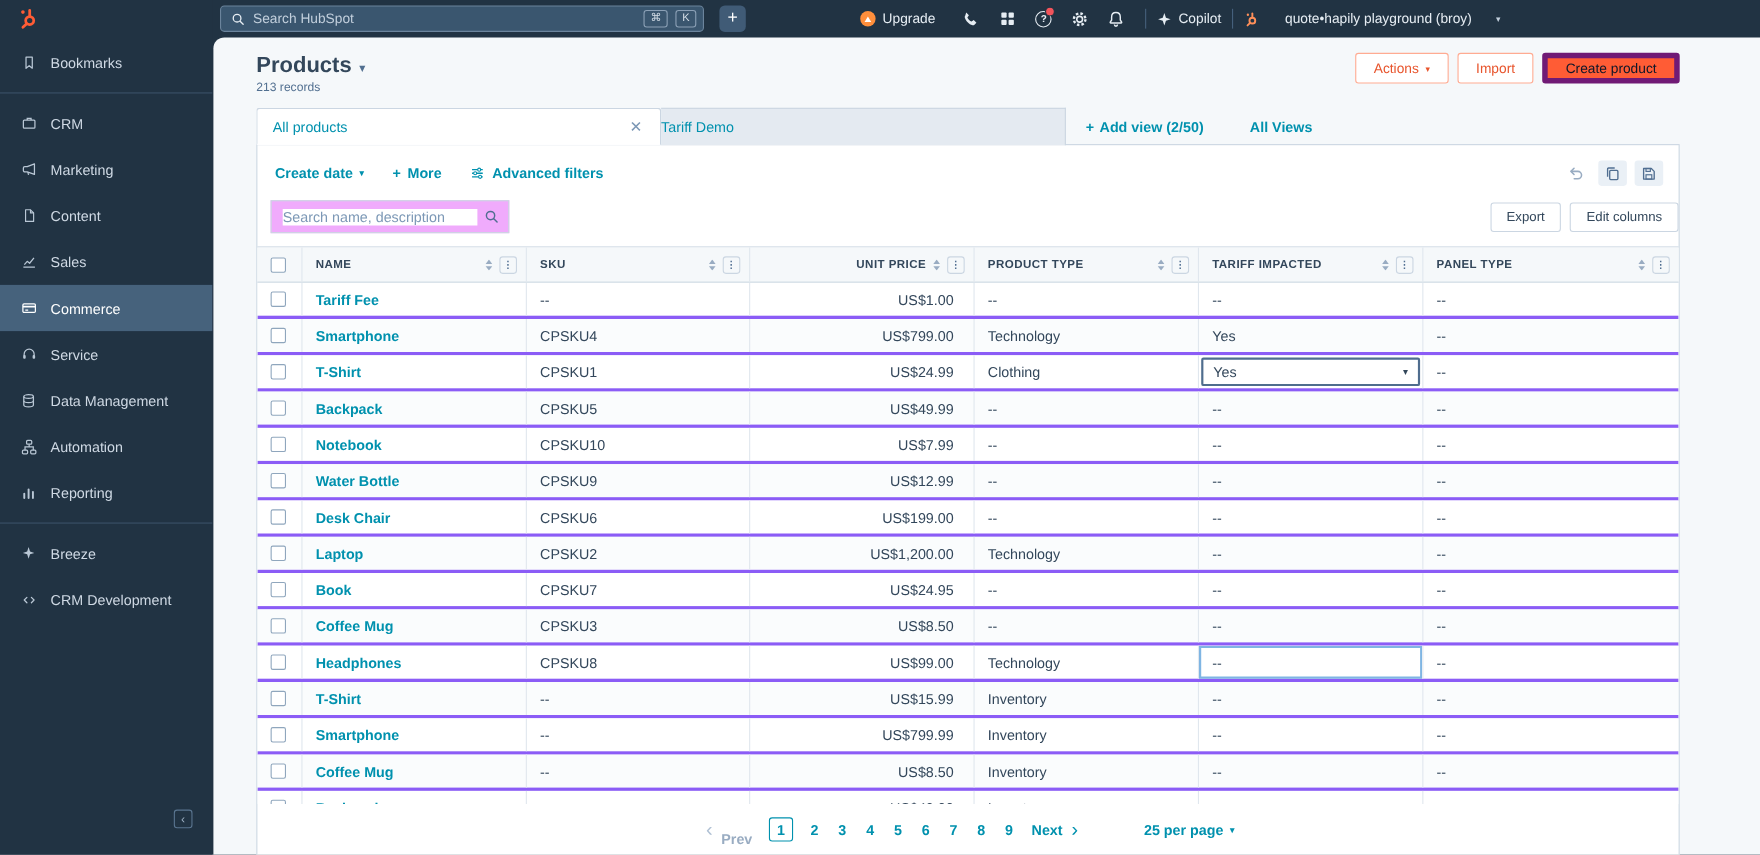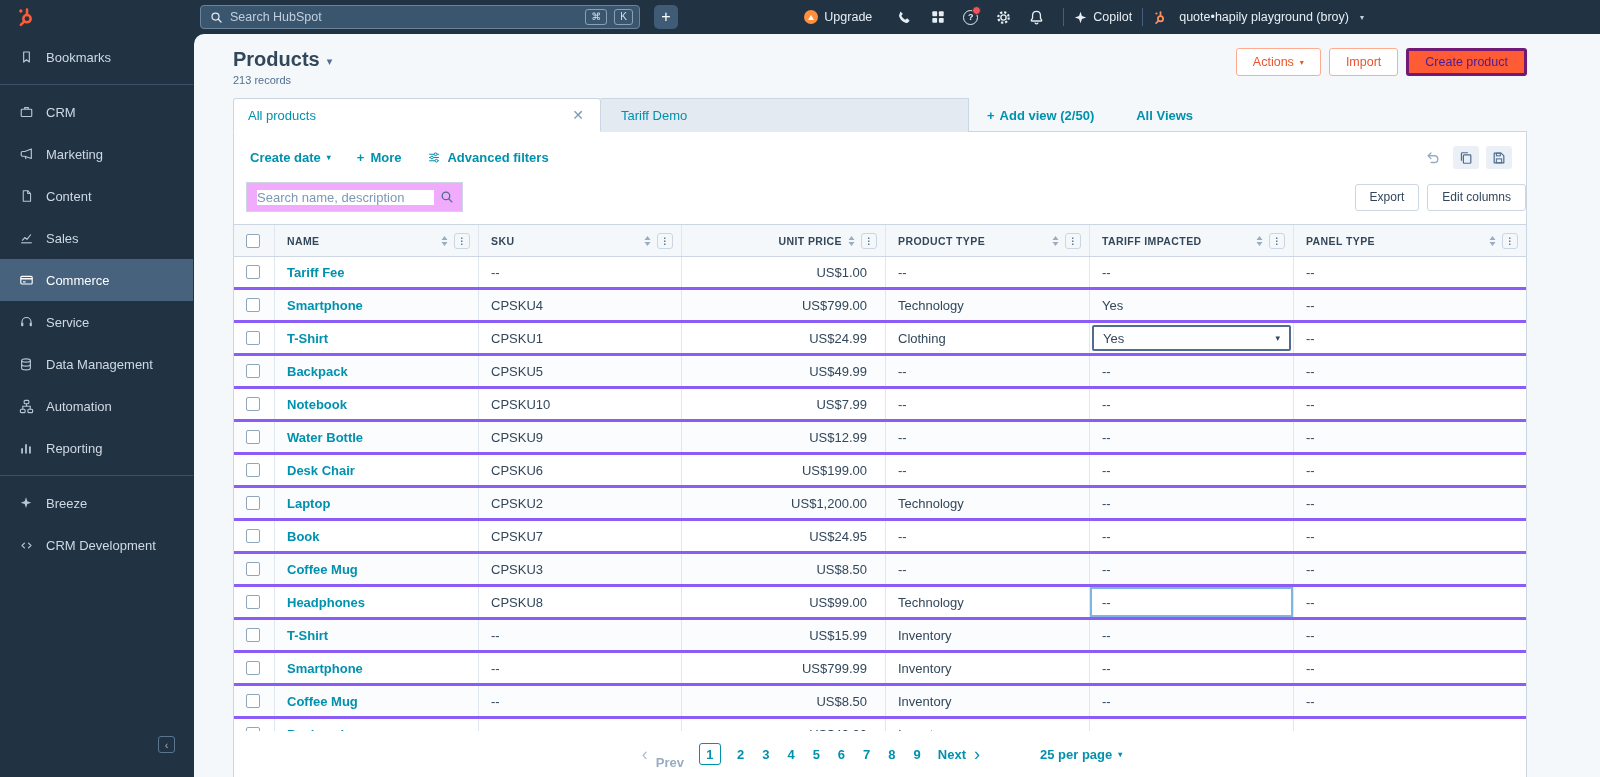--- a/index.html
+++ b/index.html
@@ -39,21 +39,21 @@
   }
   .topbar-right { margin-left:auto; display:flex; align-items:center; padding-right:12px; }
   .upgrade { display:flex; align-items:center; gap:6px; font-size:12.5px; margin-right:16px; cursor:pointer; }
   .up-icon { width:14px; height:14px; border-radius:50%; background:#ff8f3c; display:flex; align-items:center; justify-content:center; }
   .up-icon::after { content:""; width:0; height:0; border-left:3px solid transparent; border-right:3px solid transparent; border-bottom:5px solid #fff; }
   .tb-icon { width:33px; height:24px; display:flex; align-items:center; justify-content:center; position:relative; cursor:pointer; color:#e6edf3; }
   .help-circle { width:15px; height:15px; border:1.4px solid #e6edf3; border-radius:50%; font-size:9px; font-weight:bold; display:flex; align-items:center; justify-content:center; }
   .red-dot { position:absolute; top:1px; right:6px; width:9px; height:9px; border-radius:50%; background:#f2545b; border:1.5px solid #213343; }
   .tb-divider { width:1px; height:18px; background:#45607c; margin:0 10px; }
   .copilot { display:flex; align-items:center; gap:6px; font-size:12.5px; cursor:pointer; }
-  .account { display:flex; align-items:center; gap:11px; font-size:12.5px; cursor:pointer; }
+  .account { display:flex; align-items:center; gap:22px; font-size:12.5px; cursor:pointer; }
   .caret-sm { font-size:8px; color:#c2cfdc; }
 
   
   .sidebar { position:absolute; top:0; left:0; width:193px; height:777px; background:#213343; }
   .logo { position:absolute; top:7px; left:17px; cursor:pointer; }
   .side-item {
     display:flex; align-items:center; gap:12px; height:42px; padding:0 18px;
     color:#cfd9e4; font-size:13px; cursor:pointer; white-space:nowrap;
   }
   .side-item .sicon { width:16px; display:flex; justify-content:center; color:#b9c7d5; flex:0 0 16px; }
@@ -74,27 +74,27 @@
   }
   .page-head { display:flex; justify-content:space-between; align-items:flex-start; padding:14px 74px 0 39px; }
   .title-wrap { display:flex; align-items:center; gap:7px; cursor:pointer; }
   .page-title { font-size:20px; font-weight:bold; color:#33475b; }
   .title-caret { font-size:11px; color:#516f90; padding-top:3px; }
   .records { font-size:11px; color:#516f90; margin-top:3px; }
   .head-buttons { display:flex; gap:8px; }
   .btn { height:28px; border-radius:3px; font-size:12.5px; display:flex; align-items:center; gap:6px; padding:0 16px; cursor:pointer; background:#fff; font-family:inherit; }
   .btn-secondary { border:1px solid #ffab92; color:#e8552d; }
   .btn-secondary .bcaret { font-size:8px; color:#e8552d; }
-  .btn-primary { border:3px solid #701a75; background:#ff5c35; color:#4c1d95; }
+  .btn-primary { border:5px solid #701a75; background:#ff5c35; color:#0f172a; }
 
   
   .tabs-row { display:flex; align-items:center; margin-top:12px; padding:0 74px 0 39px; height:34px; position:relative; z-index:2; margin-bottom:-1px; }
   .tab { width:368px; height:34px; display:flex; align-items:center; padding:0 14px; font-size:13px; color:#0091ae; cursor:pointer; }
   .tab-active { background:#fff; border:1px solid #cbd6e2; border-bottom:1px solid #fff; border-radius:3px 3px 0 0; justify-content:space-between; }
-  .tab-inactive { background:#e4eaf1; border:1px solid #cbd6e2; border-left:none; border-bottom:none; padding-left:20px; }
+  .tab-inactive { background:#e4eaf1; border:1px solid #cbd6e2; border-left:none; border-bottom:none; padding-left:0; }
   .close-x { color:#7c98b6; font-size:14px; cursor:pointer; padding:0 2px; }
   .view-link { margin-left:18px; color:#0091ae; font-weight:bold; font-size:13px; display:flex; gap:5px; cursor:pointer; white-space:nowrap; }
   .view-link.allviews { margin-left:42px; }
 
   
   .panel { margin:0 74px 0 39px; height:650px; background:#fff; border:1px solid #cbd6e2; position:relative; z-index:1; }
   .filter-row { display:flex; align-items:center; padding:14px 14px 0 16px; }
   .filter-link { color:#0091ae; font-weight:bold; font-size:13px; margin-right:26px; display:flex; align-items:center; gap:6px; cursor:pointer; }
   .filter-caret { font-size:8px; color:#0091ae; }
   .fr-icons { margin-left:auto; display:flex; align-items:center; gap:7px; }

